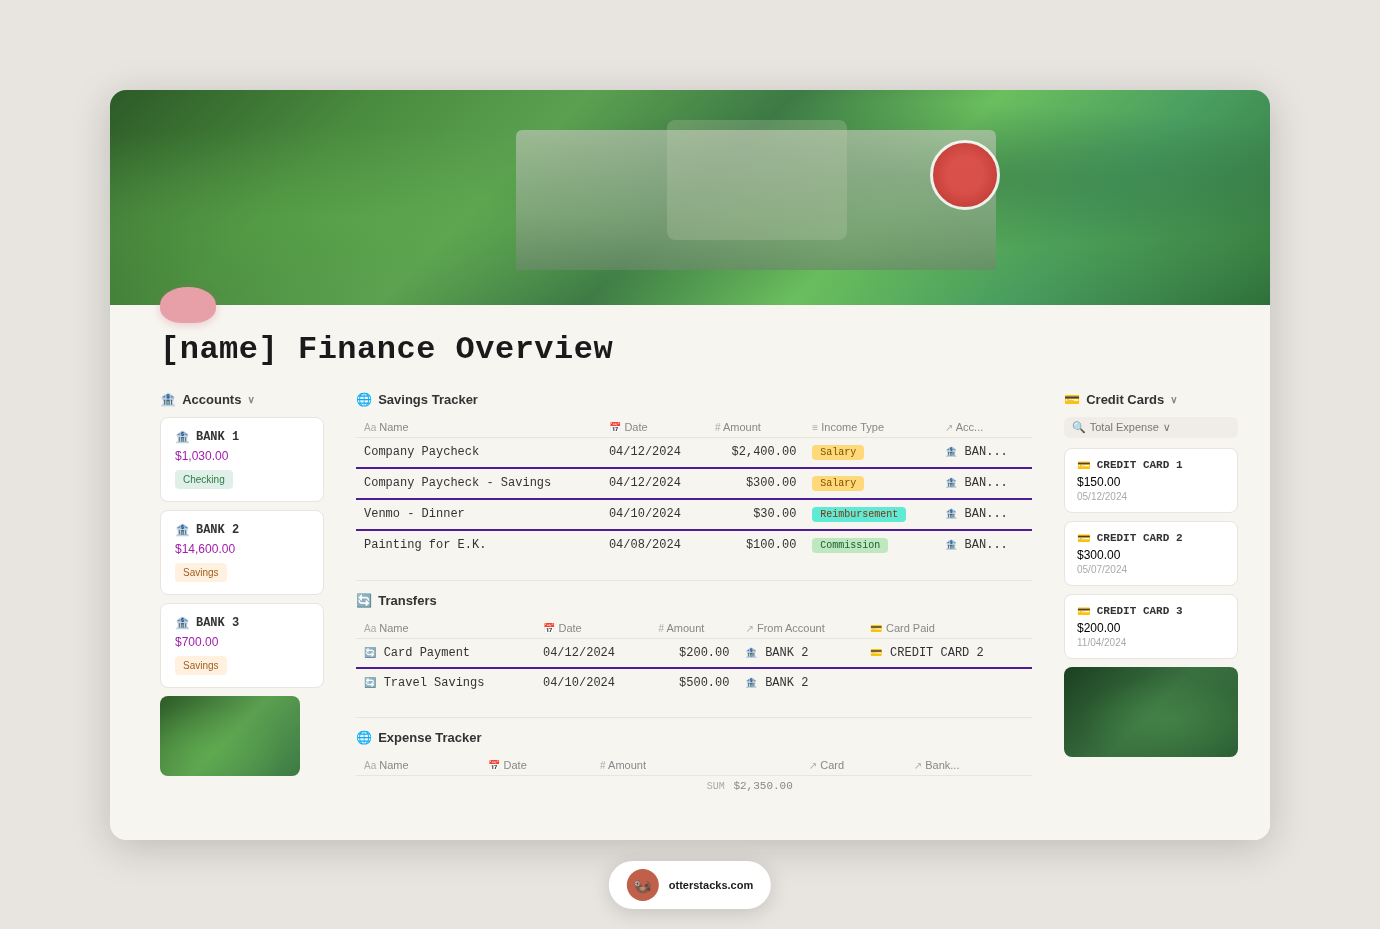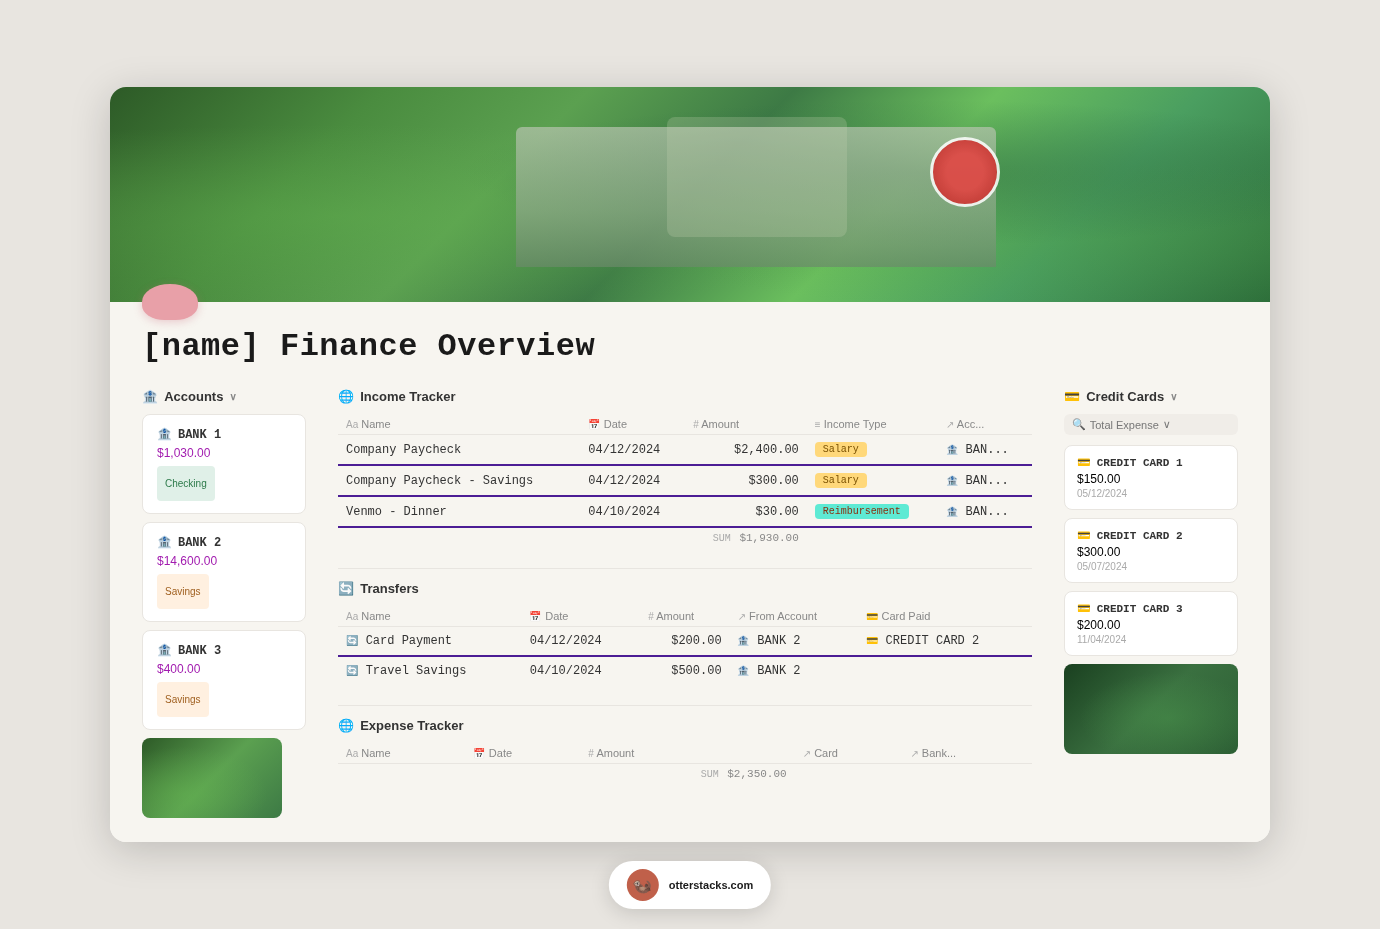--- a/index.html
+++ b/index.html
@@ -54,20 +54,21 @@
       position: absolute;
       top: 50px; right: 270px; width: 70px; height: 70px;
       border-radius: 50%;
       background: radial-gradient(circle, #e84040 40%, #c02020 100%);
       border: 3px solid #fff;
       opacity: 0.85;
     }
     .page-content {
       padding: 0 32px 24px;
       background: #f7f5f0;
+      margin-left: 18px;
     }
     .page-icon {
       width: 56px; height: 36px;
       background: #e8a0a8;
       border-radius: 50% 50% 40% 40%;
       margin-top: -18px;
       margin-bottom: 8px;
       position: relative;
       z-index: 2;
       box-shadow: 0 2px 8px rgba(200,100,120,0.3);
@@ -121,21 +122,21 @@
       margin-bottom: 4px;
       font-family: 'Courier New', monospace;
     }
     .account-balance {
       font-size: 12px;
       color: #a21caf;
       margin-bottom: 6px;
     }
     .account-badge {
       display: inline-block;
-      padding: 12px 8px;
+      padding: 4px 8px;
       border-radius: 4px;
       font-size: 10px;
       font-weight: 500;
     }
     .badge-checking {
       background: #e0f0e8;
       color: #2d7a4a;
     }
     .badge-savings {
       background: #fff0e0;
@@ -349,33 +350,33 @@
           </div>
           <div class="account-balance">$14,600.00</div>
           <span class="account-badge badge-savings">Savings</span>
         </div>
 
         <div class="account-card">
           <div class="account-name">
             <span>🏦</span>
             <span>BANK 3</span>
           </div>
-          <div class="account-balance">$400.00</div>
+          <div class="account-balance">$700.00</div>
           <span class="account-badge badge-savings">Savings</span>
         </div>
 
         <div class="account-image"></div>
       </div>
 
       <div class="middle-col">
 
         <div class="tracker-section">
           <div class="tracker-title">
             <span>🌐</span>
-            <span>Income Tracker</span>
+            <span>Savings Tracker</span>
           </div>
           <table class="data-table">
             <thead>
               <tr>
                 <th>
                   <span style="color:#aaa;font-size:10px;">Aa</span> Name
                 </th>
                 <th>
                   <span style="color:#aaa;font-size:10px;">📅</span> Date
                 </th>
@@ -405,29 +406,26 @@
                 <td><span class="tag tag-salary">Salary</span></td>
                 <td><span style="font-size:10px;">🏦</span> <span>BAN...</span></td>
               </tr>
               <tr>
                 <td>Venmo - Dinner</td>
                 <td>04/10/2024</td>
                 <td class="col-amount">$30.00</td>
                 <td><span class="tag tag-reimbursement">Reimbursement</span></td>
                 <td><span style="font-size:10px;">🏦</span> <span>BAN...</span></td>
               </tr>
-              <tr class="sum-row">
-                <td></td>
-                  <td></td>
-                <td class="col-amount">
-                  <span class="sum-label">SUM</span>
-                  <span>$1,930.00</span>
-                </td>
-                <td></td>
-                  <td></td>
+              <tr>
+                <td>Painting for E.K.</td>
+                <td>04/08/2024</td>
+                <td class="col-amount">$100.00</td>
+                <td><span class="tag tag-commission">Commission</span></td>
+                <td><span style="font-size:10px;">🏦</span> <span>BAN...</span></td>
               </tr>
             </tbody>
           </table>
         </div>
 
         <div class="divider"></div>
 
         <div class="tracker-section">
           <div class="tracker-title">
             <span>🔄</span>

